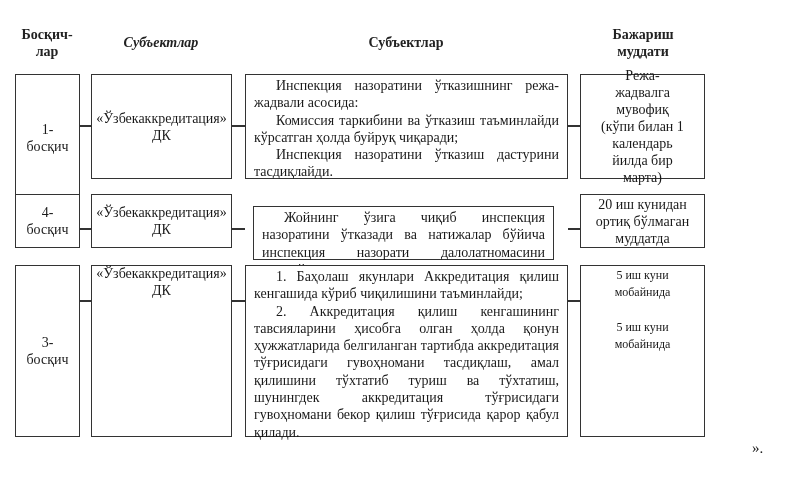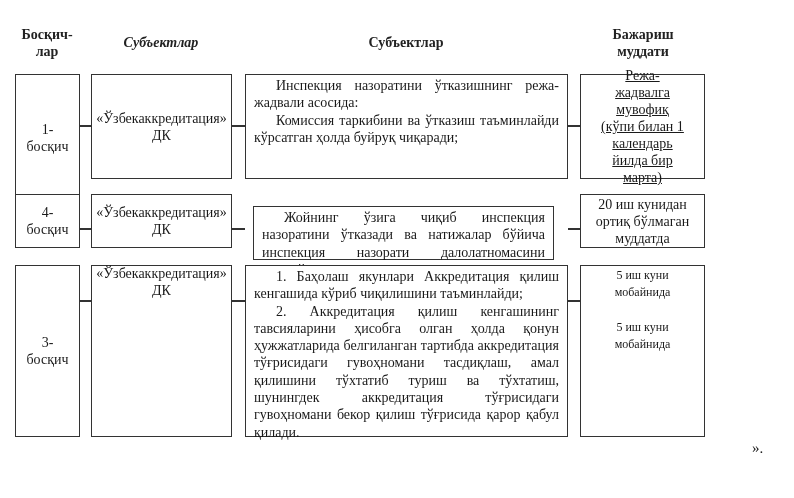--- a/index.html
+++ b/index.html
@@ -22,23 +22,24 @@
 <div class="hdr" style="left:245px;top:34px;width:322px;">Субъектлар</div>
 <div class="hdr" style="left:598px;top:26px;width:90px;">Бажариш муддати</div>
 
 <div class="box ctext" style="left:15px;top:74px;width:65px;height:127px;padding:0 10px;">1-босқич</div>
 <div class="conn" style="left:80px;top:125px;width:11px;"></div>
 <div class="box ctext" style="left:91px;top:74px;width:141px;height:105px;padding:0 4px;">«Ўзбекаккредитация» ДК</div>
 <div class="conn" style="left:232px;top:125px;width:13px;"></div>
 <div class="box jtext" style="left:245px;top:74px;width:323px;height:105px;">
   <p>Инспекция назоратини ўтказишнинг режа-жадвали асосида:</p>
   <p>Комиссия таркибини ва ўтказиш таъминлайди кўрсатган ҳолда буйруқ чиқаради;</p>
+  <p>Инспекция назоратини ўтказиш дастурини тасдиқлайди.</p>
 </div>
 <div class="conn" style="left:568px;top:125px;width:12px;"></div>
-<div class="box ctext" style="left:580px;top:74px;width:125px;height:105px;padding:0 20px;text-decoration:underline;">Режа-жадвалга мувофиқ (кўпи билан 1 календарь йилда бир марта)</div>
+<div class="box ctext" style="left:580px;top:74px;width:125px;height:105px;padding:0 20px;">Режа-жадвалга мувофиқ (кўпи билан 1 календарь йилда бир марта)</div>
 
 <div class="box ctext" style="left:15px;top:194px;width:65px;height:54px;padding:0 10px;">4-босқич</div>
 <div class="conn" style="left:80px;top:228px;width:11px;"></div>
 <div class="box ctext" style="left:91px;top:194px;width:141px;height:54px;padding:0 4px;">«Ўзбекаккредитация» ДК</div>
 <div class="conn" style="left:232px;top:228px;width:13px;"></div>
 <div class="box jtext" style="left:245px;top:206px;width:301px;height:54px;margin-left:8px;">
   <p>Жойнинг ўзига чиқиб инспекция назоратини ўтказади ва натижалар бўйича инспекция назорати далолатномасини расмийлаштиради.</p>
 </div>
 <div class="conn" style="left:568px;top:228px;width:12px;"></div>
 <div class="box ctext" style="left:580px;top:194px;width:125px;height:54px;padding:0 4px;">20 иш кунидан ортиқ бўлмаган муддатда</div>

